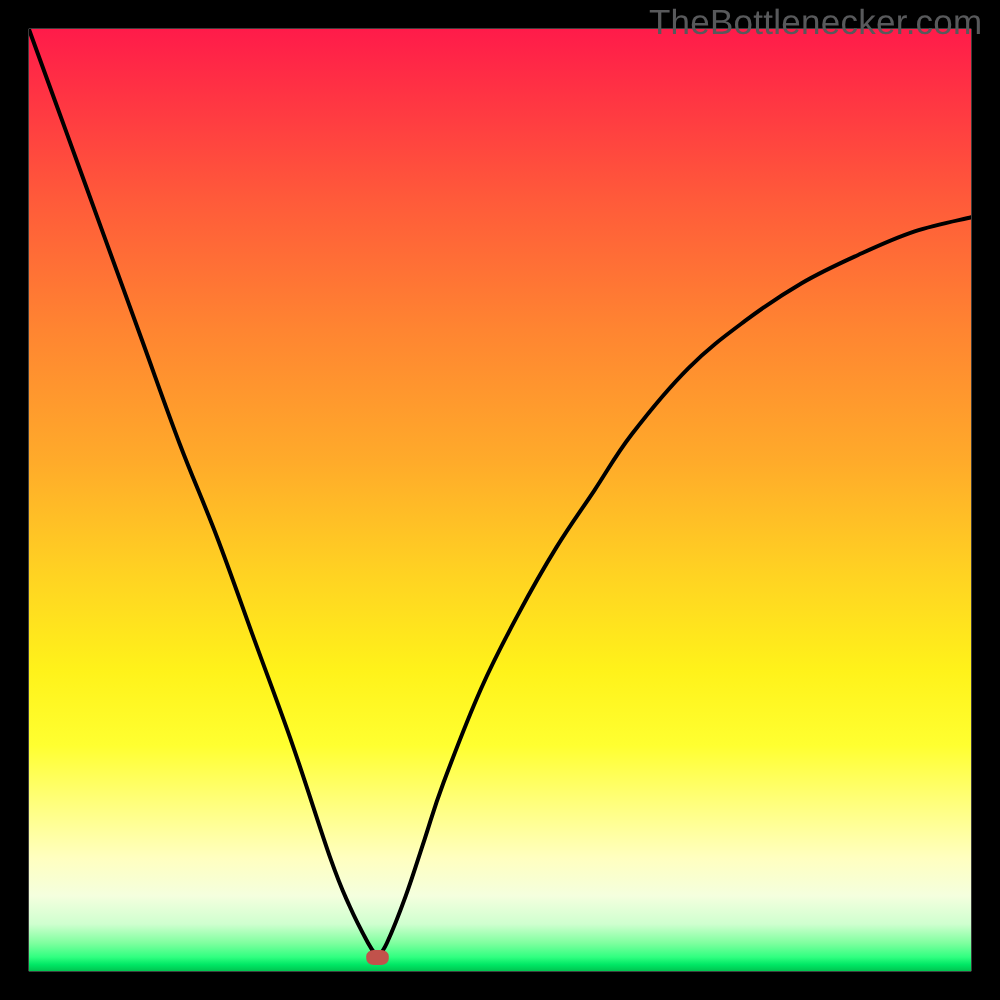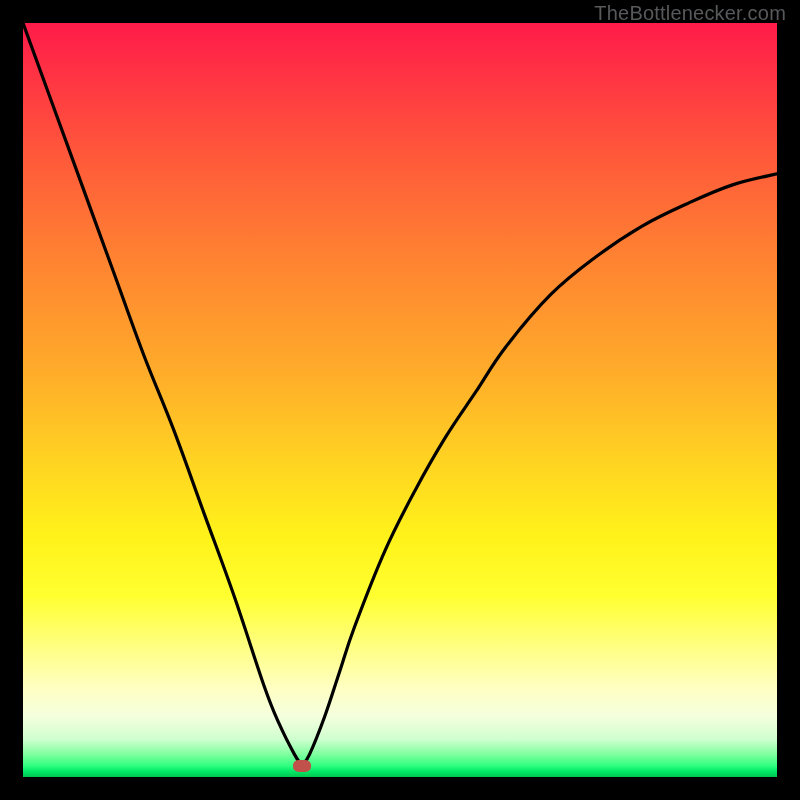--- a/index.html
+++ b/index.html
@@ -22,21 +22,21 @@
     top: 0;
     width: 800px;
     height: 800px;
     border: 23px solid #000000;
     box-sizing: border-box;
   }
   .watermark {
     position: absolute;
     top: 2px;
     right: 14px;
-    font-size: 20px;
+    font-size: 28px;
     font-weight: 400;
     color: #58595b;
     letter-spacing: 0.2px;
     font-family: Arial, Helvetica, sans-serif;
   }
   .plot-area {
     position: absolute;
     left: 23px;
     top: 23px;
     width: 754px;

